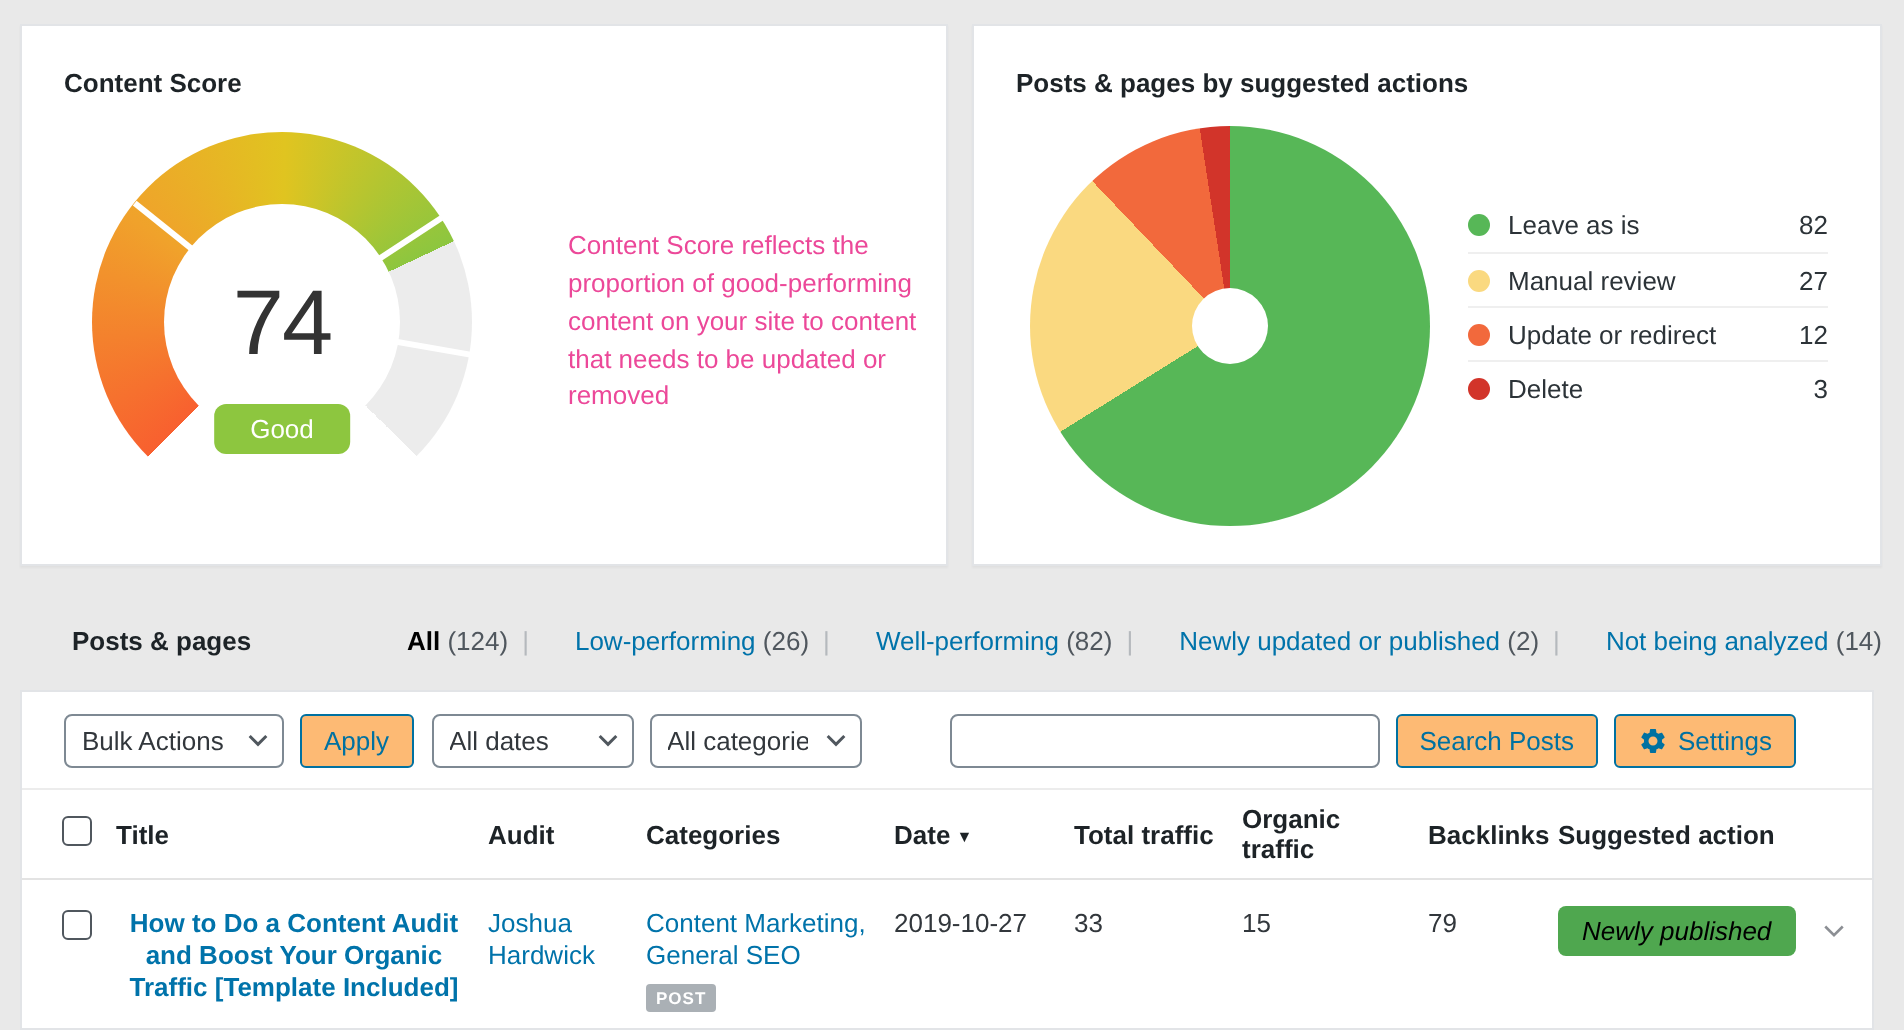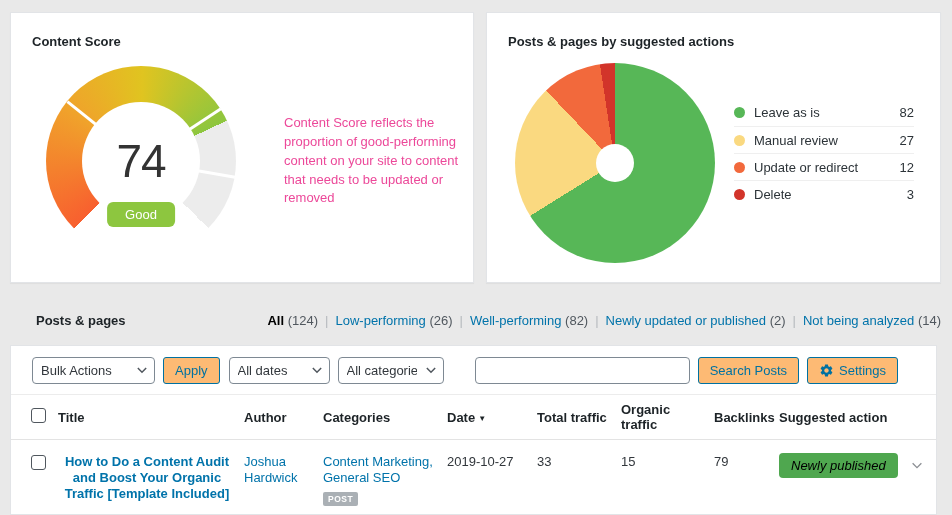--- a/index.html
+++ b/index.html
@@ -39,37 +39,37 @@
   .legend-item { display:flex; align-items:center; height:27px; }
   .legend-item + .legend-item { border-top:1px solid #efefef; }
   .legend-dot { width:11px; height:11px; border-radius:50%; margin-right:9px; flex:none; }
   .legend-label { flex:1; color:#2c3338; }
   .legend-value { color:#2c3338; }
 
   
   .section-bar { position:absolute; left:24px; right:11px; top:306px; height:28px;
     display:flex; align-items:center; justify-content:space-between;margin-left:12px; }
   .section-title { font-weight:bold; font-size:13px; color:#1d2327; }
-  .filters { display:flex; white-space:nowrap; }
+  .filters { display:flex; white-space:nowrap;gap:16px; }
   .filter { text-decoration:none; color:var(--link_blue,#0073aa); cursor:pointer; }
   .filter .cnt { color:#50575e; font-weight:normal; }
   .filter.active { color:#000; font-weight:bold; }
   .filter:not(:last-child)::after { content:"|"; color:#b5b9bd; font-weight:normal; margin:0 7px; }
 
   
   .table-card { position:absolute; left:10px; top:345px; width:927px; height:170px;
     background:#fff; border:1px solid #e2e4e7; }
   .toolbar { display:flex; align-items:center; gap:8px; padding:11px 21px 10px 21px;
     border-bottom:1px solid #ececec; }
   .select-wrap { position:relative; display:inline-block; }
   select { appearance:none; -webkit-appearance:none; height:27px; font-size:13px;
     font-family:"Liberation Sans",sans-serif; color:#32373c; background:#fff;
     border:1px solid #7e8993; border-radius:4px; padding:0 26px 0 8px; cursor:pointer; }
   .select-wrap svg { position:absolute; right:8px; top:10px; pointer-events:none; }
-  .sel-bulk { width:123px; } .sel-dates { width:101px; margin-left:1px; } .sel-cats { width:106px; }
+  .sel-bulk { width:110px; } .sel-dates { width:101px; margin-left:1px; } .sel-cats { width:106px; }
   .btn { height:27px; font-size:13px; font-family:"Liberation Sans",sans-serif;
     color:var(--button_blue,#0071a1); background:#fdba74;
     border:1px solid var(--button_blue,#0071a1); border-radius:3px;
     padding:0 11px; cursor:pointer; display:inline-flex; align-items:center; gap:5px; }
   .search-group { margin-left:auto; margin-right:17px; display:flex; align-items:center; gap:8px; }
   .search-input { width:215px; height:27px; border:1px solid #7e8993; border-radius:4px;
     font-size:13px; font-family:"Liberation Sans",sans-serif; padding:0 8px; background:#fff; color:#32373c; }
   .gear { color:var(--button_blue,#0071a1); display:inline-flex; }
 
   table { width:100%; border-collapse:collapse; table-layout:fixed; }
@@ -202,21 +202,21 @@
           <col style="width:84px">
         <col style="width:93px">
           <col style="width:65px">
           <col style="width:131px">
           <col style="width:26px">
       </colgroup>
       <thead>
         <tr>
           <th class="col-check"><input type="checkbox" style=""></th>
           <th>Title</th>
-          <th>Author</th>
+          <th>Audit</th>
           <th>Categories</th>
           <th><span>Date</span><span class="sort-arrow">▼</span></th>
           <th>Total traffic</th>
           <th>Organic traffic</th>
           <th>Backlinks</th>
           <th>Suggested action</th>
           <th></th>
         </tr>
       </thead>
       <tbody>

